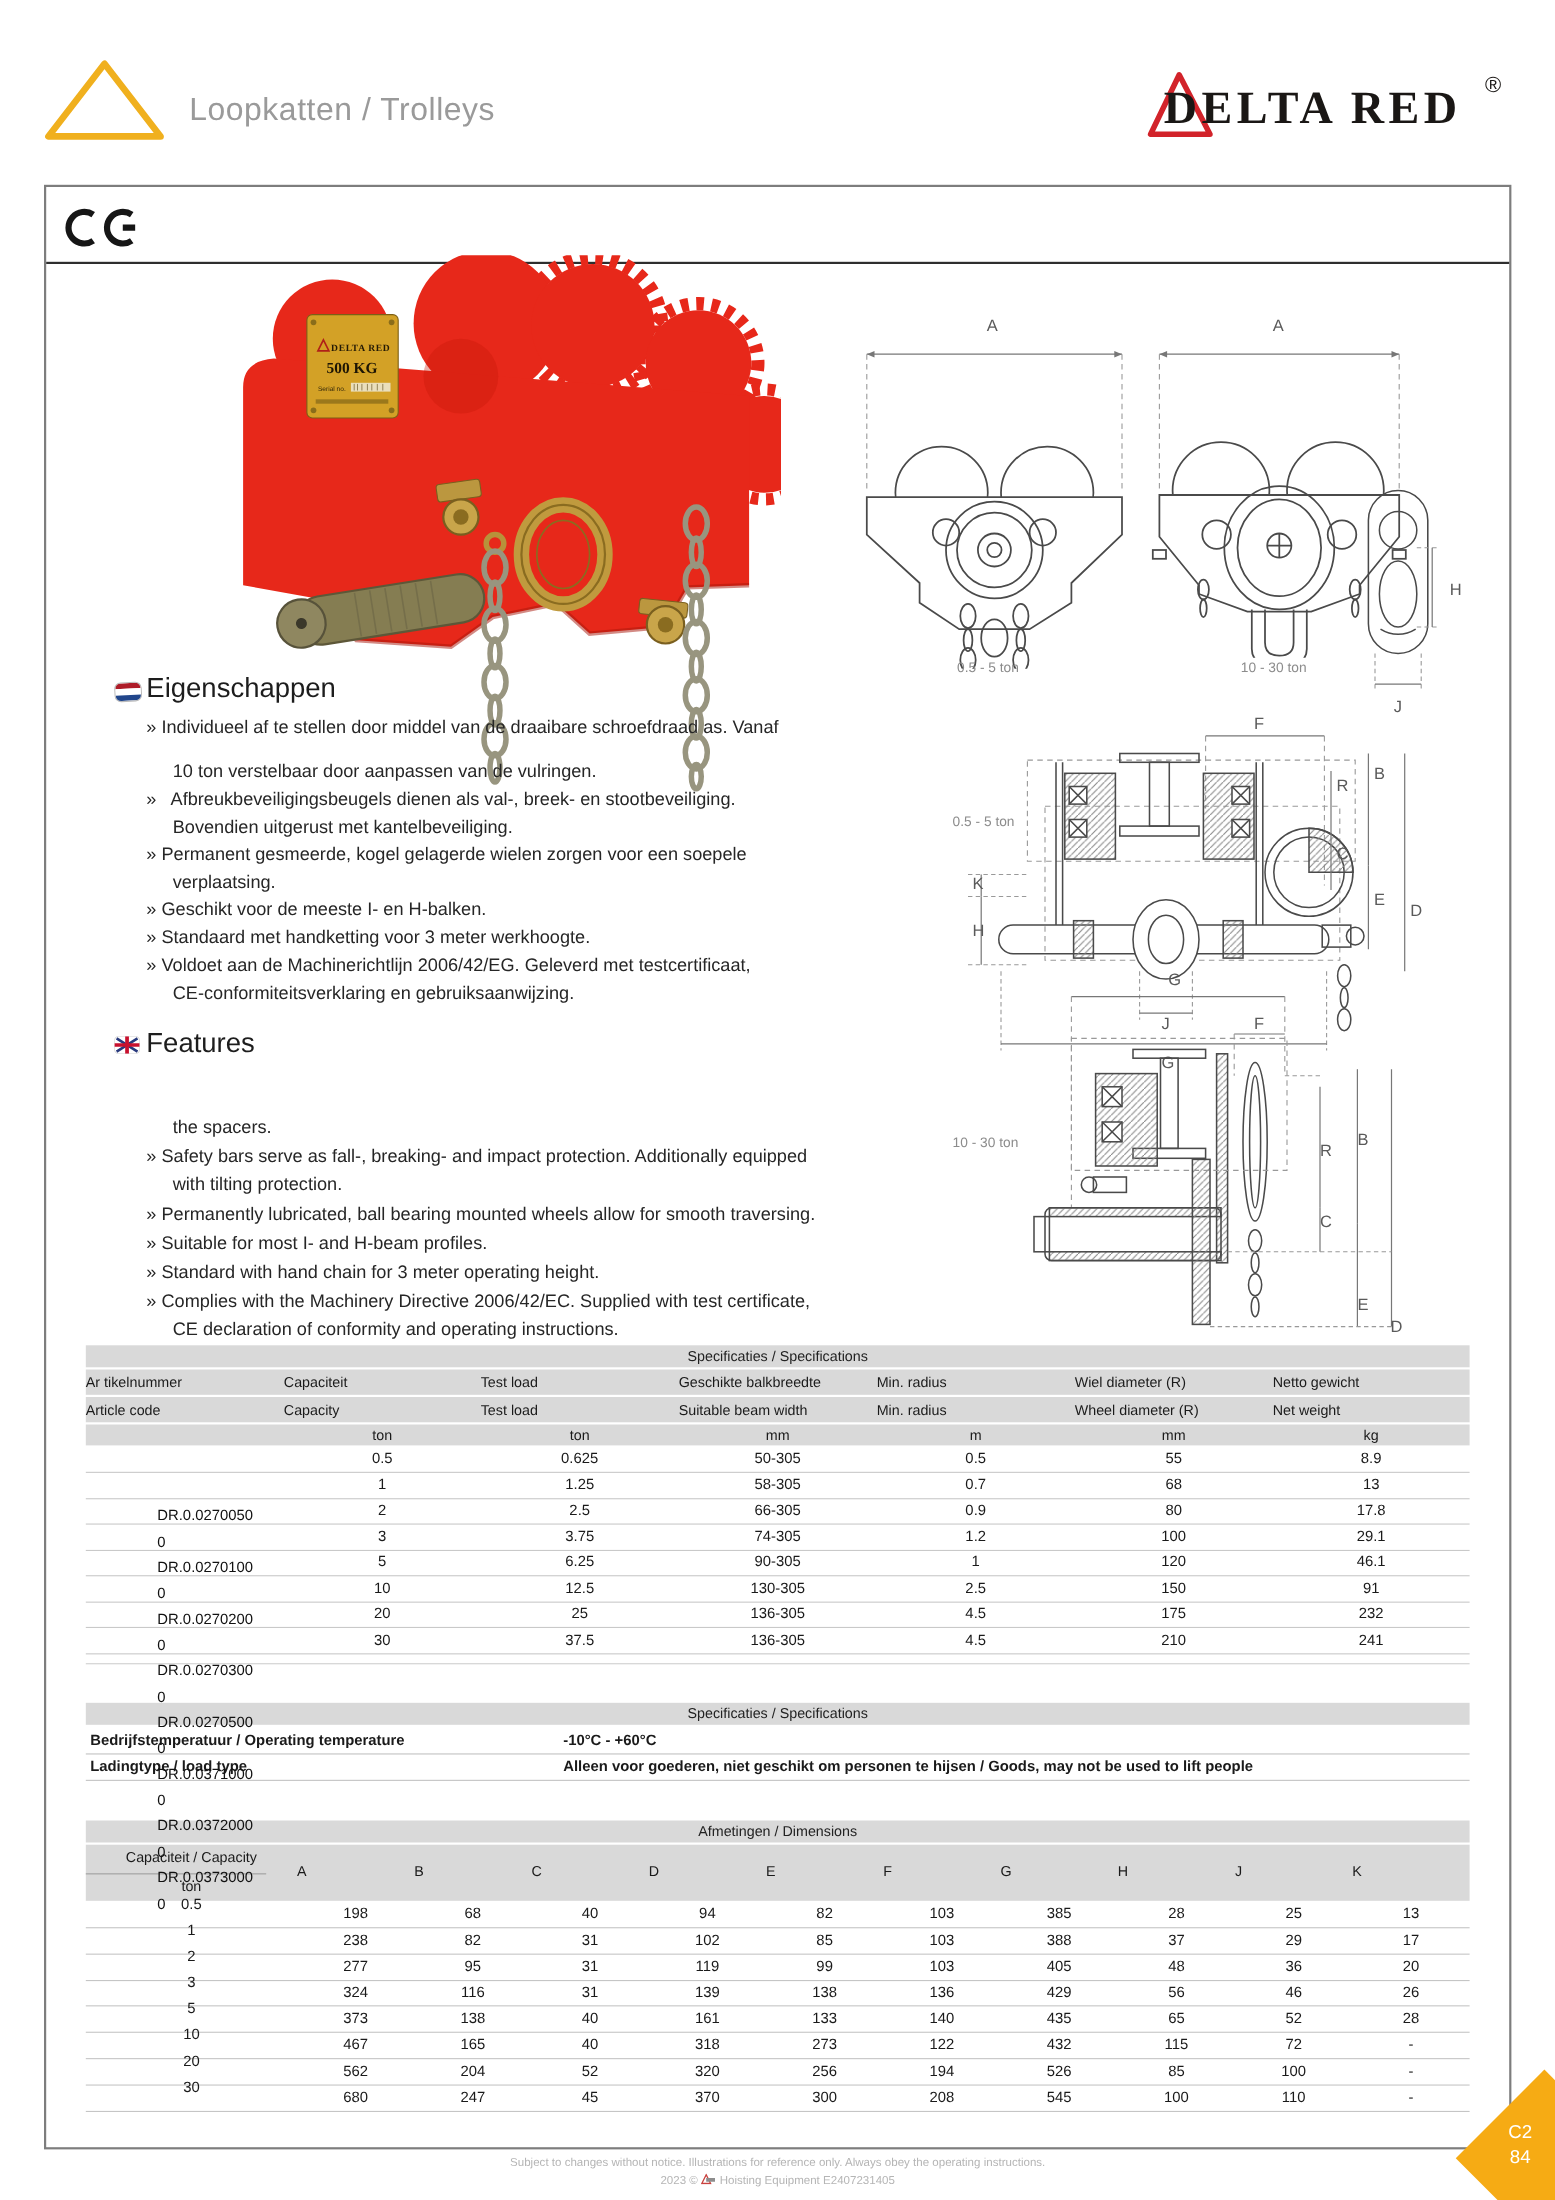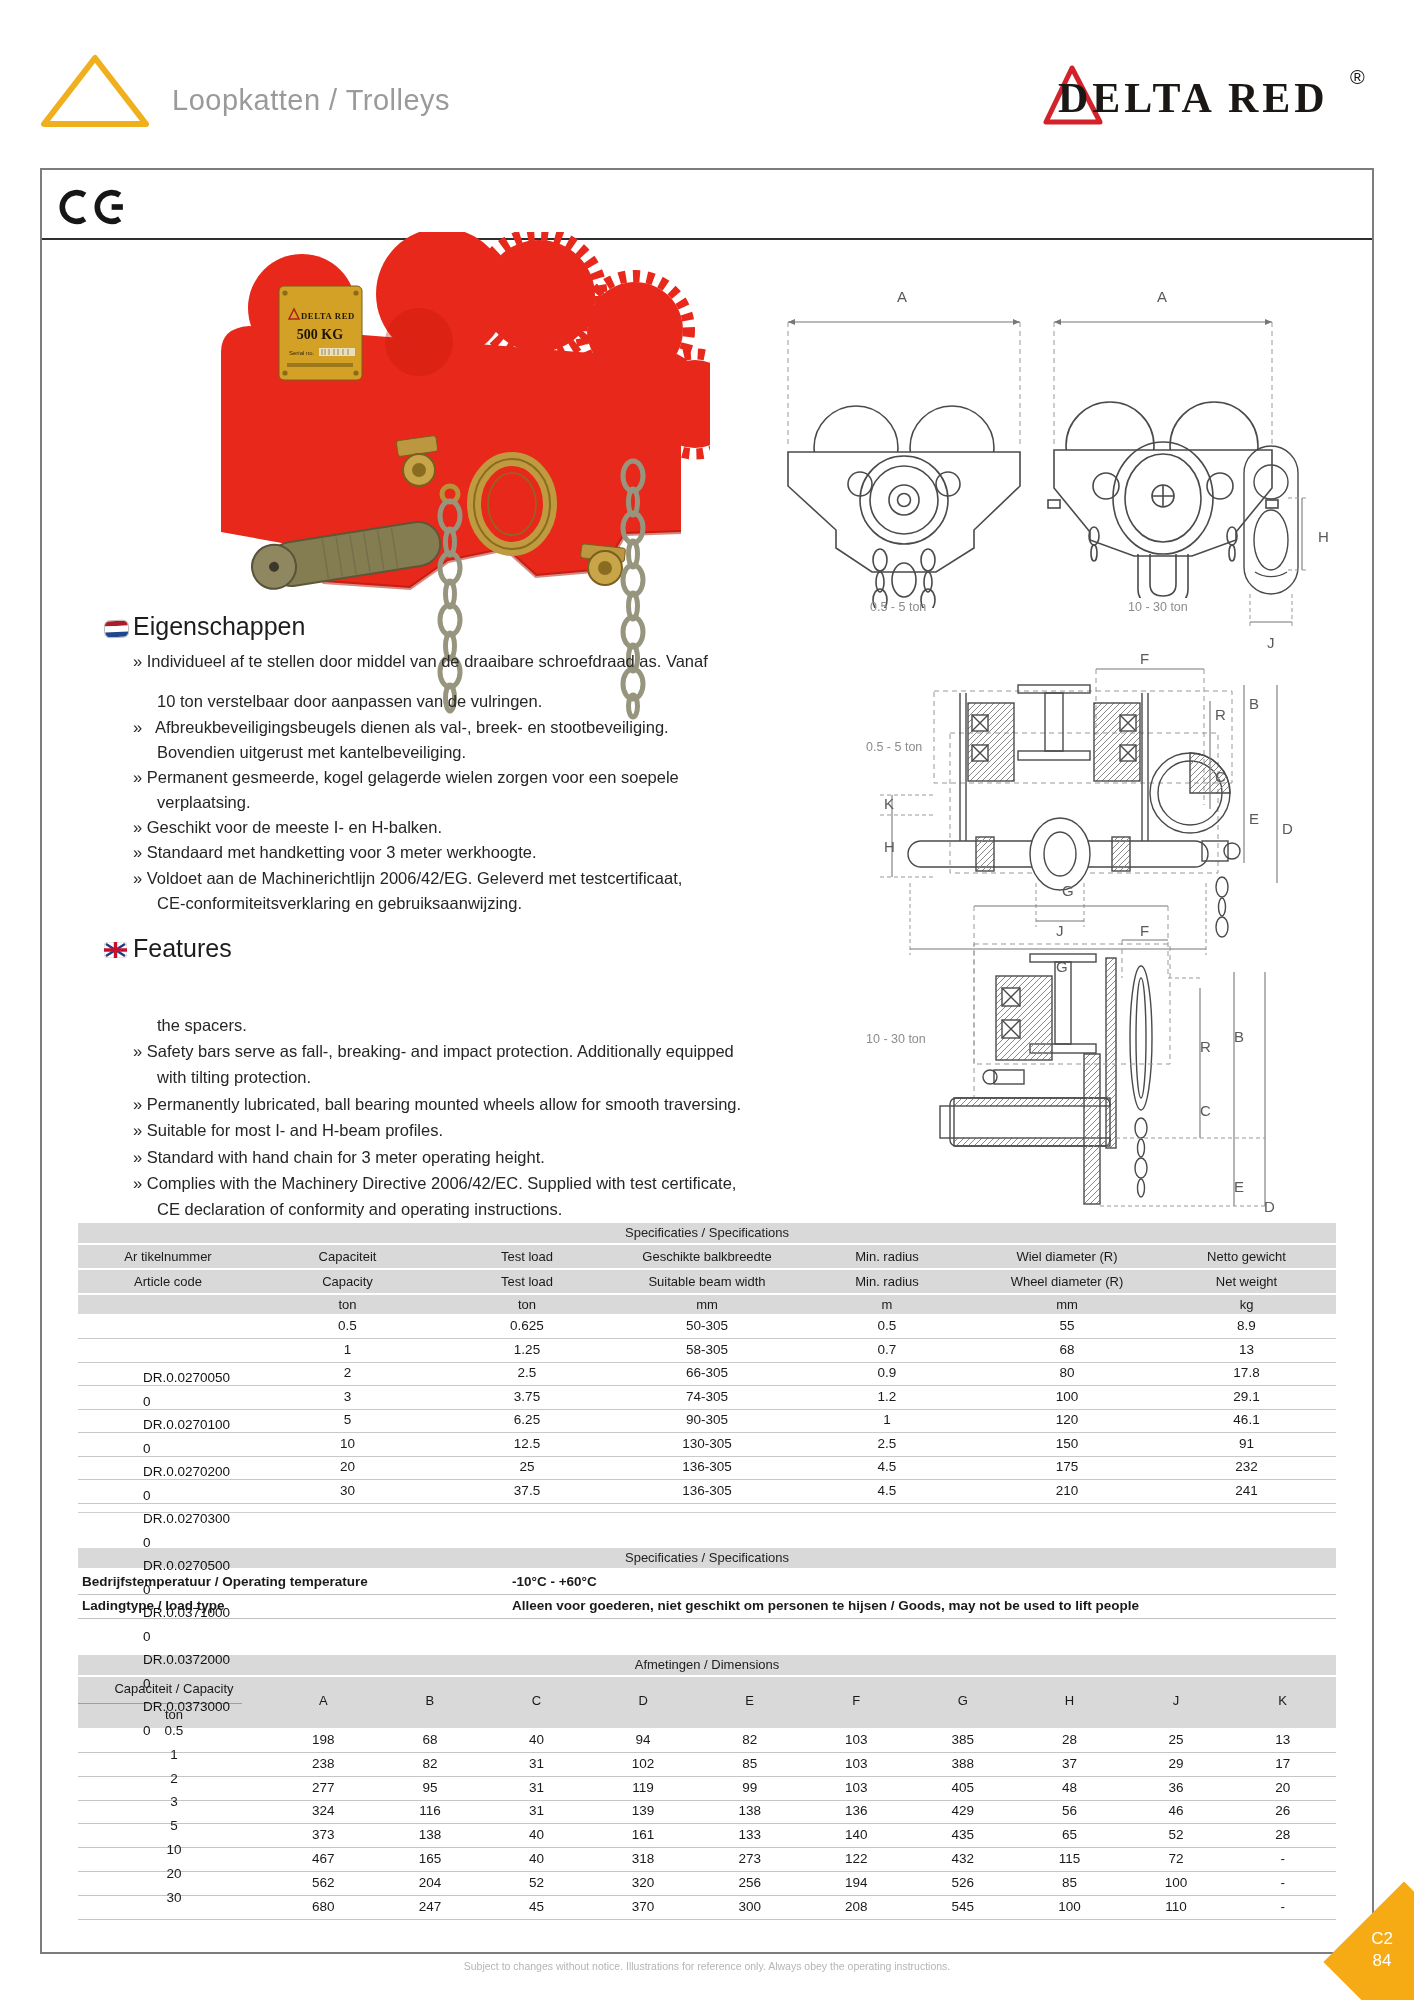--- a/index.html
+++ b/index.html
@@ -18,21 +18,21 @@
   
   .sechead{position:absolute;font-size:25px;color:#1d1d1d;}
   .bl{position:absolute;font-size:16.5px;color:#262626;white-space:pre;}
   .flag-nl{position:absolute;left:104px;width:23px;height:16px;border-radius:6px;overflow:hidden;border:1px solid #bbb;transform:rotate(-3deg);}
   .flag-nl div{height:33.3%;}
   
   .tbar{position:absolute;left:78px;width:1258px;height:20px;background:#d9d9d9;text-align:center;
         font-size:13px;line-height:20px;color:#222;}
   .t1{display:grid;grid-template-columns:180px 179px 180px 180px 180px 180px 179px;position:absolute;left:78px;width:1258px;}
   .t3{display:grid;grid-template-columns:192px repeat(10,106.6px);position:absolute;left:78px;width:1258px;}
-  .hc{text-align:center;font-size:13px;color:#1a1a1a;line-height:23px;}
+  .hc{text-align:left;font-size:13px;color:#1a1a1a;line-height:23px;}
   .uc{text-align:center;font-size:13px;color:#1a1a1a;line-height:19px;}
   .dc{text-align:center;font-size:13.5px;color:#1a1a1a;line-height:23.5px;}
   .dc3{text-align:center;font-size:13.5px;color:#1a1a1a;line-height:23.8px;}
   .hrow{background:#d9d9d9;height:23px;}
   .urow{background:#d9d9d9;height:19px;}
   .drow{height:23.5px;border-bottom:1px solid #c9c9c9;}
   .t3row{height:23.8px;border-bottom:1px solid #c5c5c5;}
   .capcell{transform:translateY(-9px);}
   .codes{position:absolute;left:143px;top:1318px;z-index:6;font-size:13.5px;color:#111;line-height:23.5px;margin-top:48px;}
   .t2row{position:absolute;left:78px;width:1258px;height:24px;border-bottom:1px solid #c2c2c2;font-size:13.5px;color:#1a1a1a;font-weight:bold;}
@@ -623,20 +623,28 @@
       <span class="dc3">208</span>
       <span class="dc3">545</span>
       <span class="dc3">100</span>
       <span class="dc3">110</span>
       <span class="dc3">-</span>
     </div>
 
   <div class="foot" style="top:1960px">
     <span>Subject to changes without notice. Illustrations for reference only. Always obey the operating instructions.</span>
   </div>
+  <div class="foot" style="top:1976px">
+    <span>2023 ©</span>
+    <svg width="14" height="10" viewBox="0 0 14 10" style="vertical-align:-1px">
+      <polygon points="5,1 1,9 9,9" fill="none" stroke="#c9423f" stroke-width="1.2"></polygon>
+      <rect x="5" y="4" width="8" height="3.4" fill="#8d8d8d"></rect>
+    </svg>
+    <span>Hoisting Equipment E2407231405</span>
+  </div>
 
   <div class="diamond"></div>
   <div class="diamondtext">
     <div>C2</div>
     <div>84</div>
   </div>
 
 </div>
 
 </body></html>

